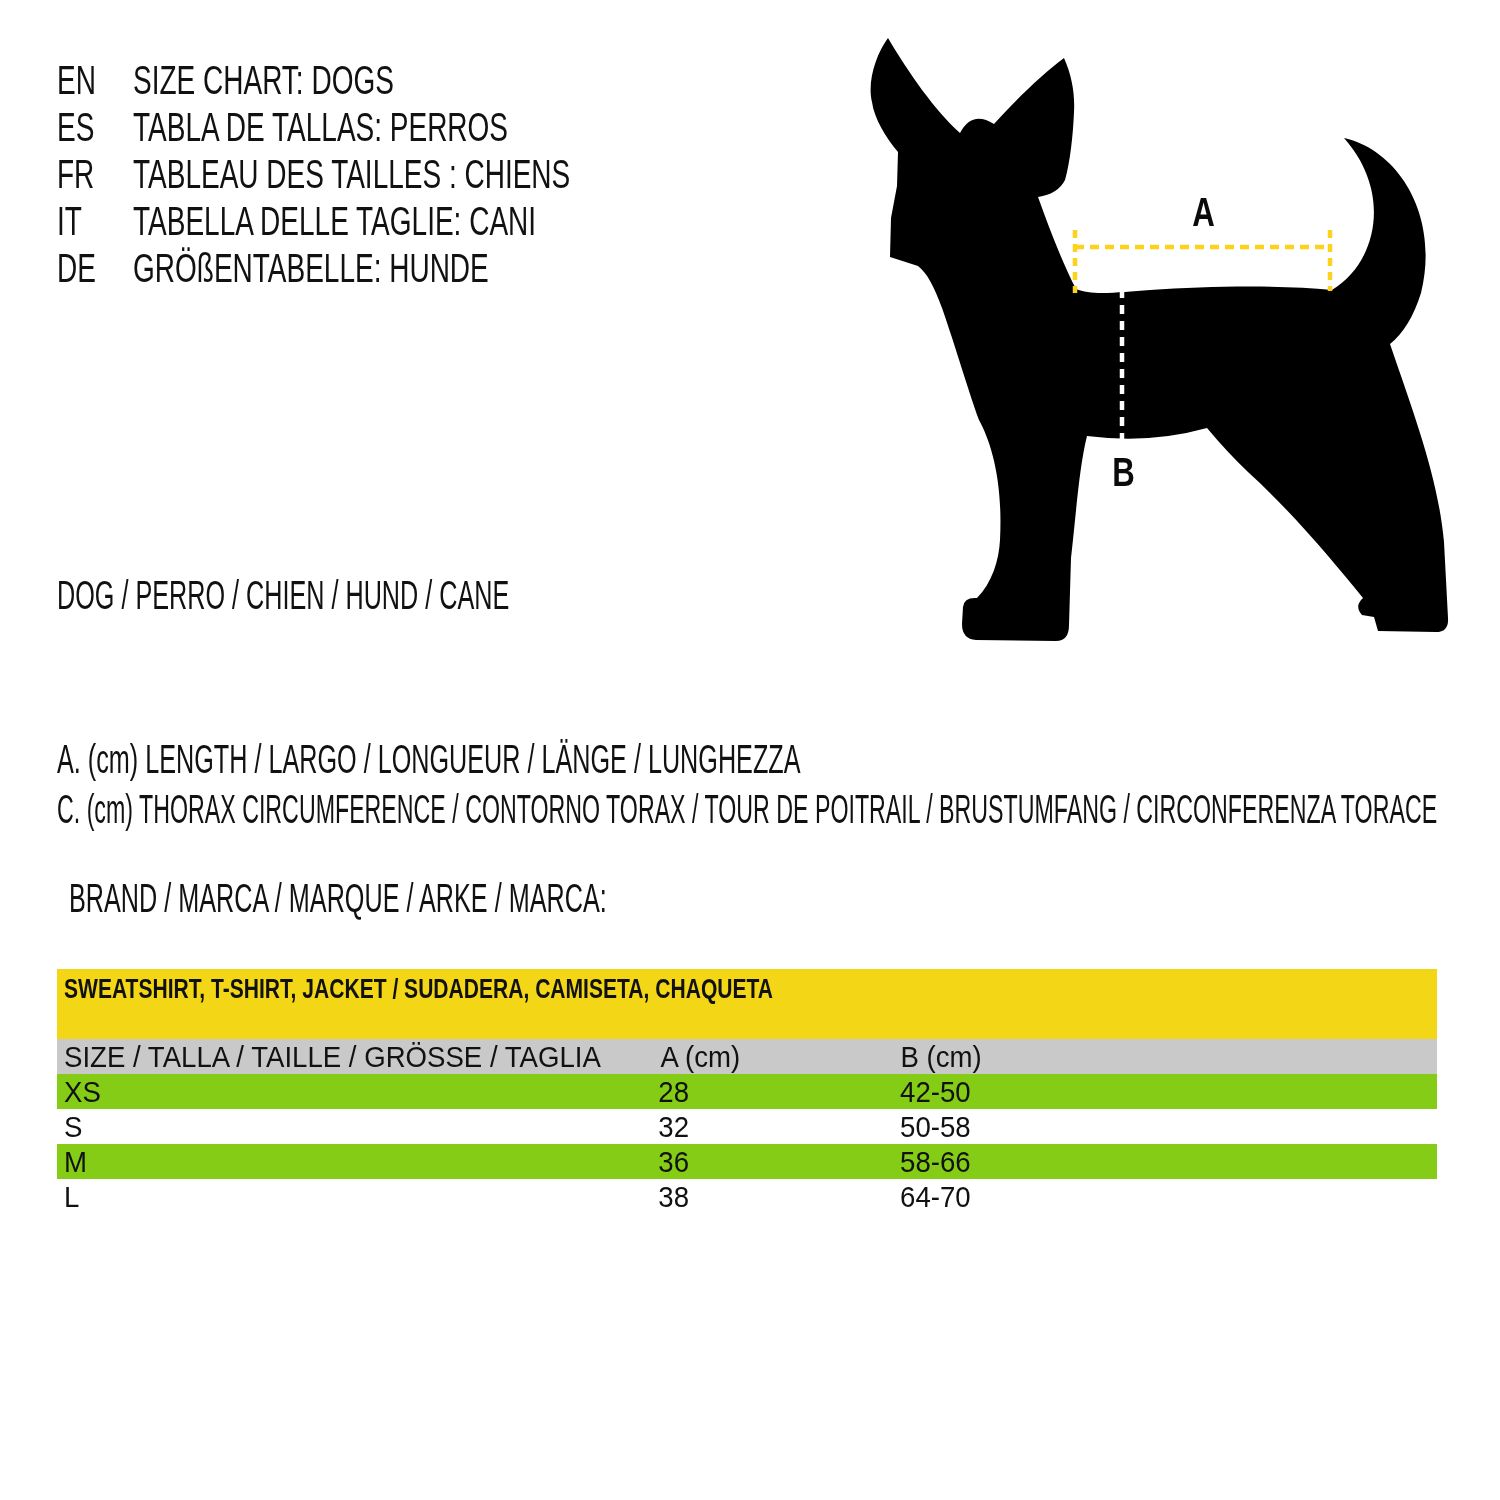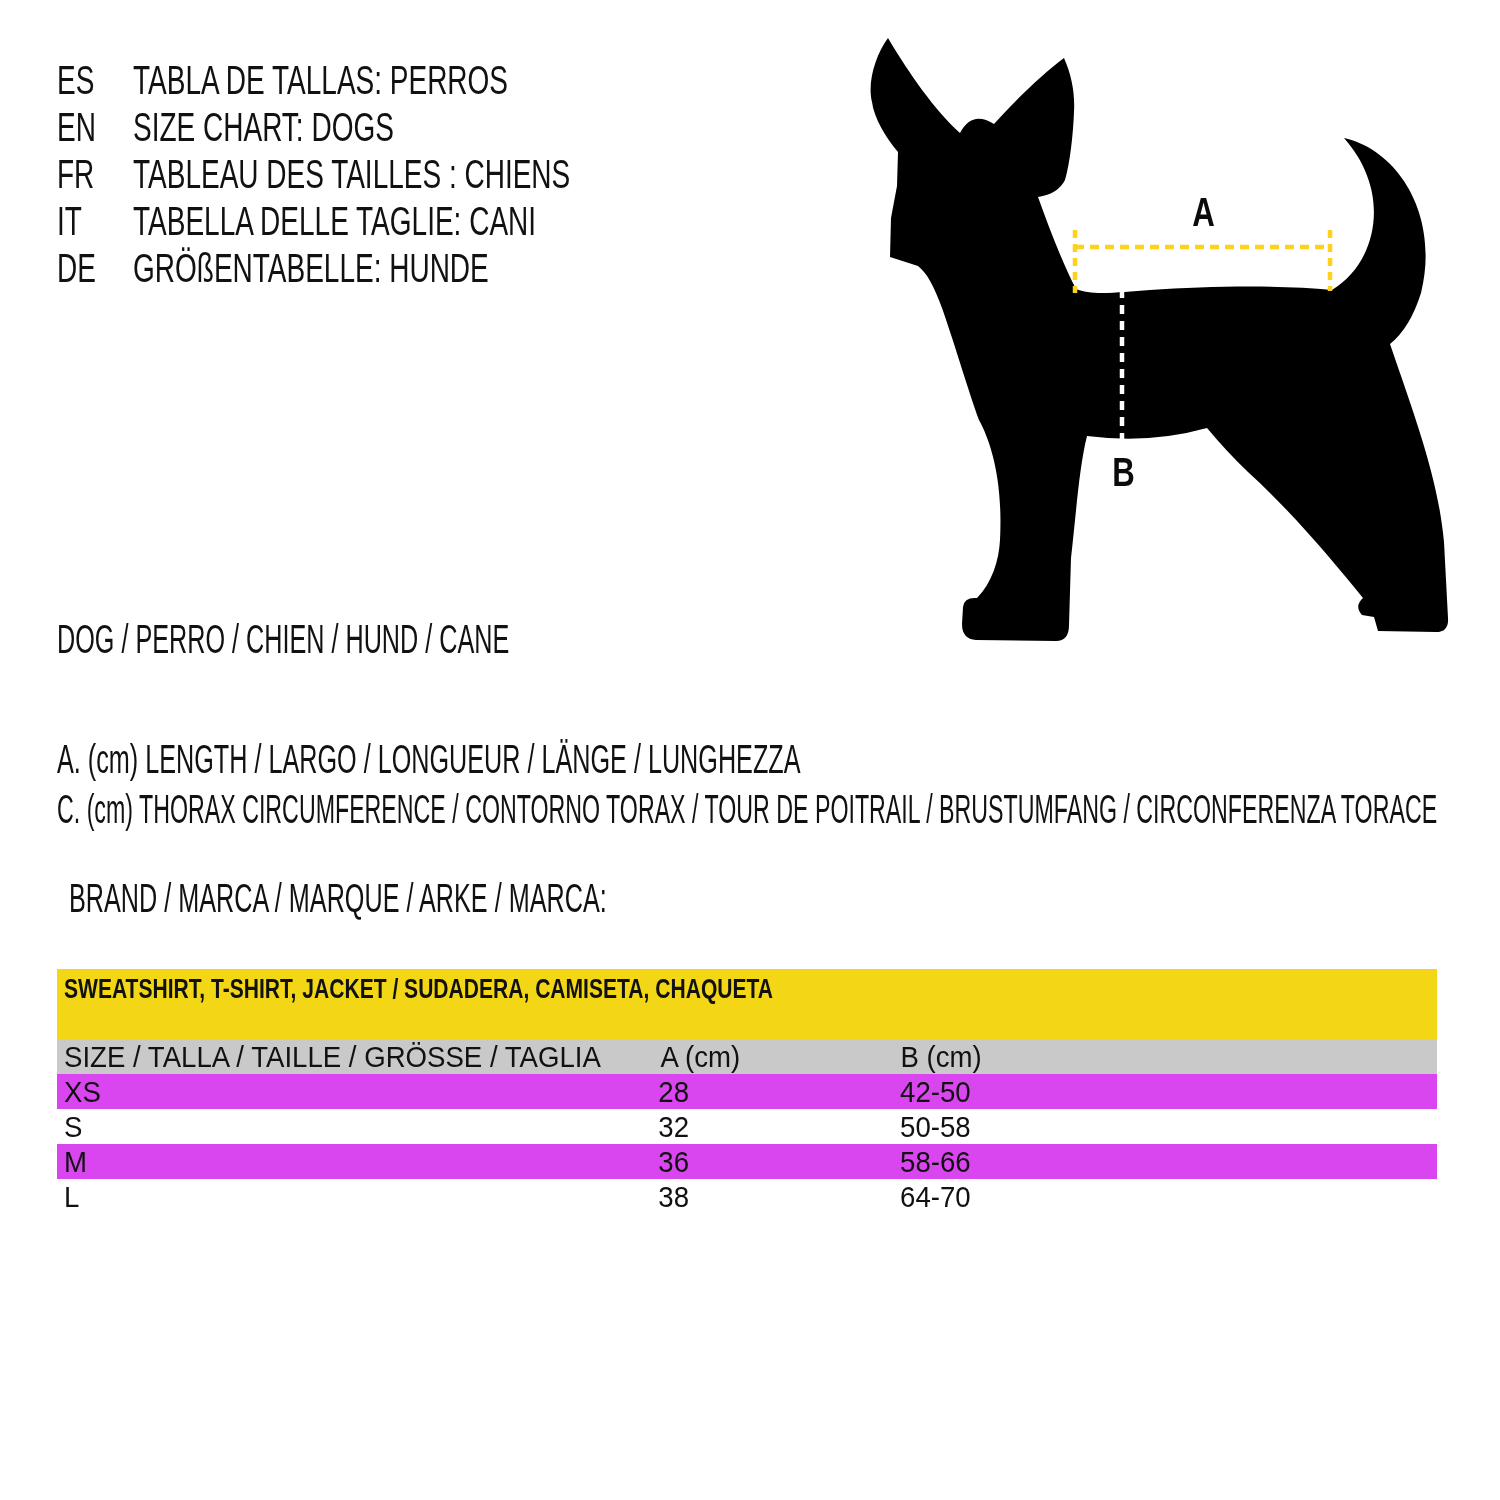--- a/index.html
+++ b/index.html
@@ -10,55 +10,55 @@
   .c63{display:inline-block;white-space:nowrap;transform:scaleX(.63);transform-origin:0 50%;}
   .c58{display:inline-block;white-space:nowrap;transform:scaleX(.58);transform-origin:0 50%;}
   .c78{display:inline-block;white-space:nowrap;transform:scaleX(.78);transform-origin:0 50%;}
   .c95l{display:inline-block;white-space:nowrap;transform:scaleX(.92);transform-origin:0 50%;}
   .c95c{display:inline-block;white-space:nowrap;transform:scaleX(.92);transform-origin:50% 50%;}
   .cAB{display:inline-block;white-space:nowrap;transform:scaleX(.78);transform-origin:50% 50%;}
 
   .langs{position:absolute;left:57px;top:57px;font-size:40px;line-height:47px;}
   .lang-row{display:flex;}
   .lang-code{width:76px;flex:0 0 76px;}
-  .caption{position:absolute;left:57px;top:616px;font-size:40px;line-height:47px;}
+  .caption{position:absolute;left:57px;top:572px;font-size:40px;line-height:47px;}
   .notes{position:absolute;left:57px;top:734px;font-size:40px;line-height:50px;}
   .brand{position:absolute;left:69px;top:875px;font-size:40px;line-height:47px;}
 
   .diagram{position:absolute;left:820px;top:0;width:680px;height:680px;}
   .diagram svg{position:absolute;left:0;top:0;}
   .dashY{stroke:#FCD21E;stroke-width:4.5;fill:none;}
   .dashW{stroke:#ffffff;stroke-width:4.5;fill:none;}
   .meas-label{position:absolute;width:44px;text-align:center;font-size:40px;line-height:40px;font-weight:bold;color:#0b0b0b;}
   .label-a{left:1181px;top:192px;}
   .label-b{left:1101px;top:452px;}
 
   .size-table{position:absolute;left:57px;top:969px;width:1380px;}
   .tbl-title{background:#F3D717;height:70px;padding:4px 0 16px 7px;box-sizing:border-box;
              font-weight:bold;font-size:27px;line-height:32px;}
   .tbl-grid-row{display:grid;grid-template-columns:600px 240px 234px 1fr;height:35px;
                 font-size:30px;line-height:35px;align-items:center;}
   .tbl-head{background:#C9C9C9;}
   .cell-size{padding-left:7px;}
   .cell-a,.cell-b{}
-  .row-alt{background:#d946ef;}
+  .row-alt{background:#84cc16;}
 </style>
 </head>
 <body>
 
 <div class="page">
 
   <div class="langs">
     <div class="lang-row">
+      <span class="lang-code"><span class="c70">EN</span></span>
+      <span class="c70">SIZE CHART: DOGS</span>
+    </div>
+    <div class="lang-row">
       <span class="lang-code"><span class="c70">ES</span></span>
       <span class="c70">TABLA DE TALLAS: PERROS</span>
-    </div>
-    <div class="lang-row">
-      <span class="lang-code"><span class="c70">EN</span></span>
-      <span class="c70">SIZE CHART: DOGS</span>
     </div>
     <div class="lang-row">
       <span class="lang-code"><span class="c70">FR</span></span>
       <span class="c70">TABLEAU DES TAILLES : CHIENS</span>
     </div>
     <div class="lang-row">
       <span class="lang-code"><span class="c70">IT</span></span>
       <span class="c70">TABELLA DELLE TAGLIE: CANI</span>
     </div>
     <div class="lang-row">

